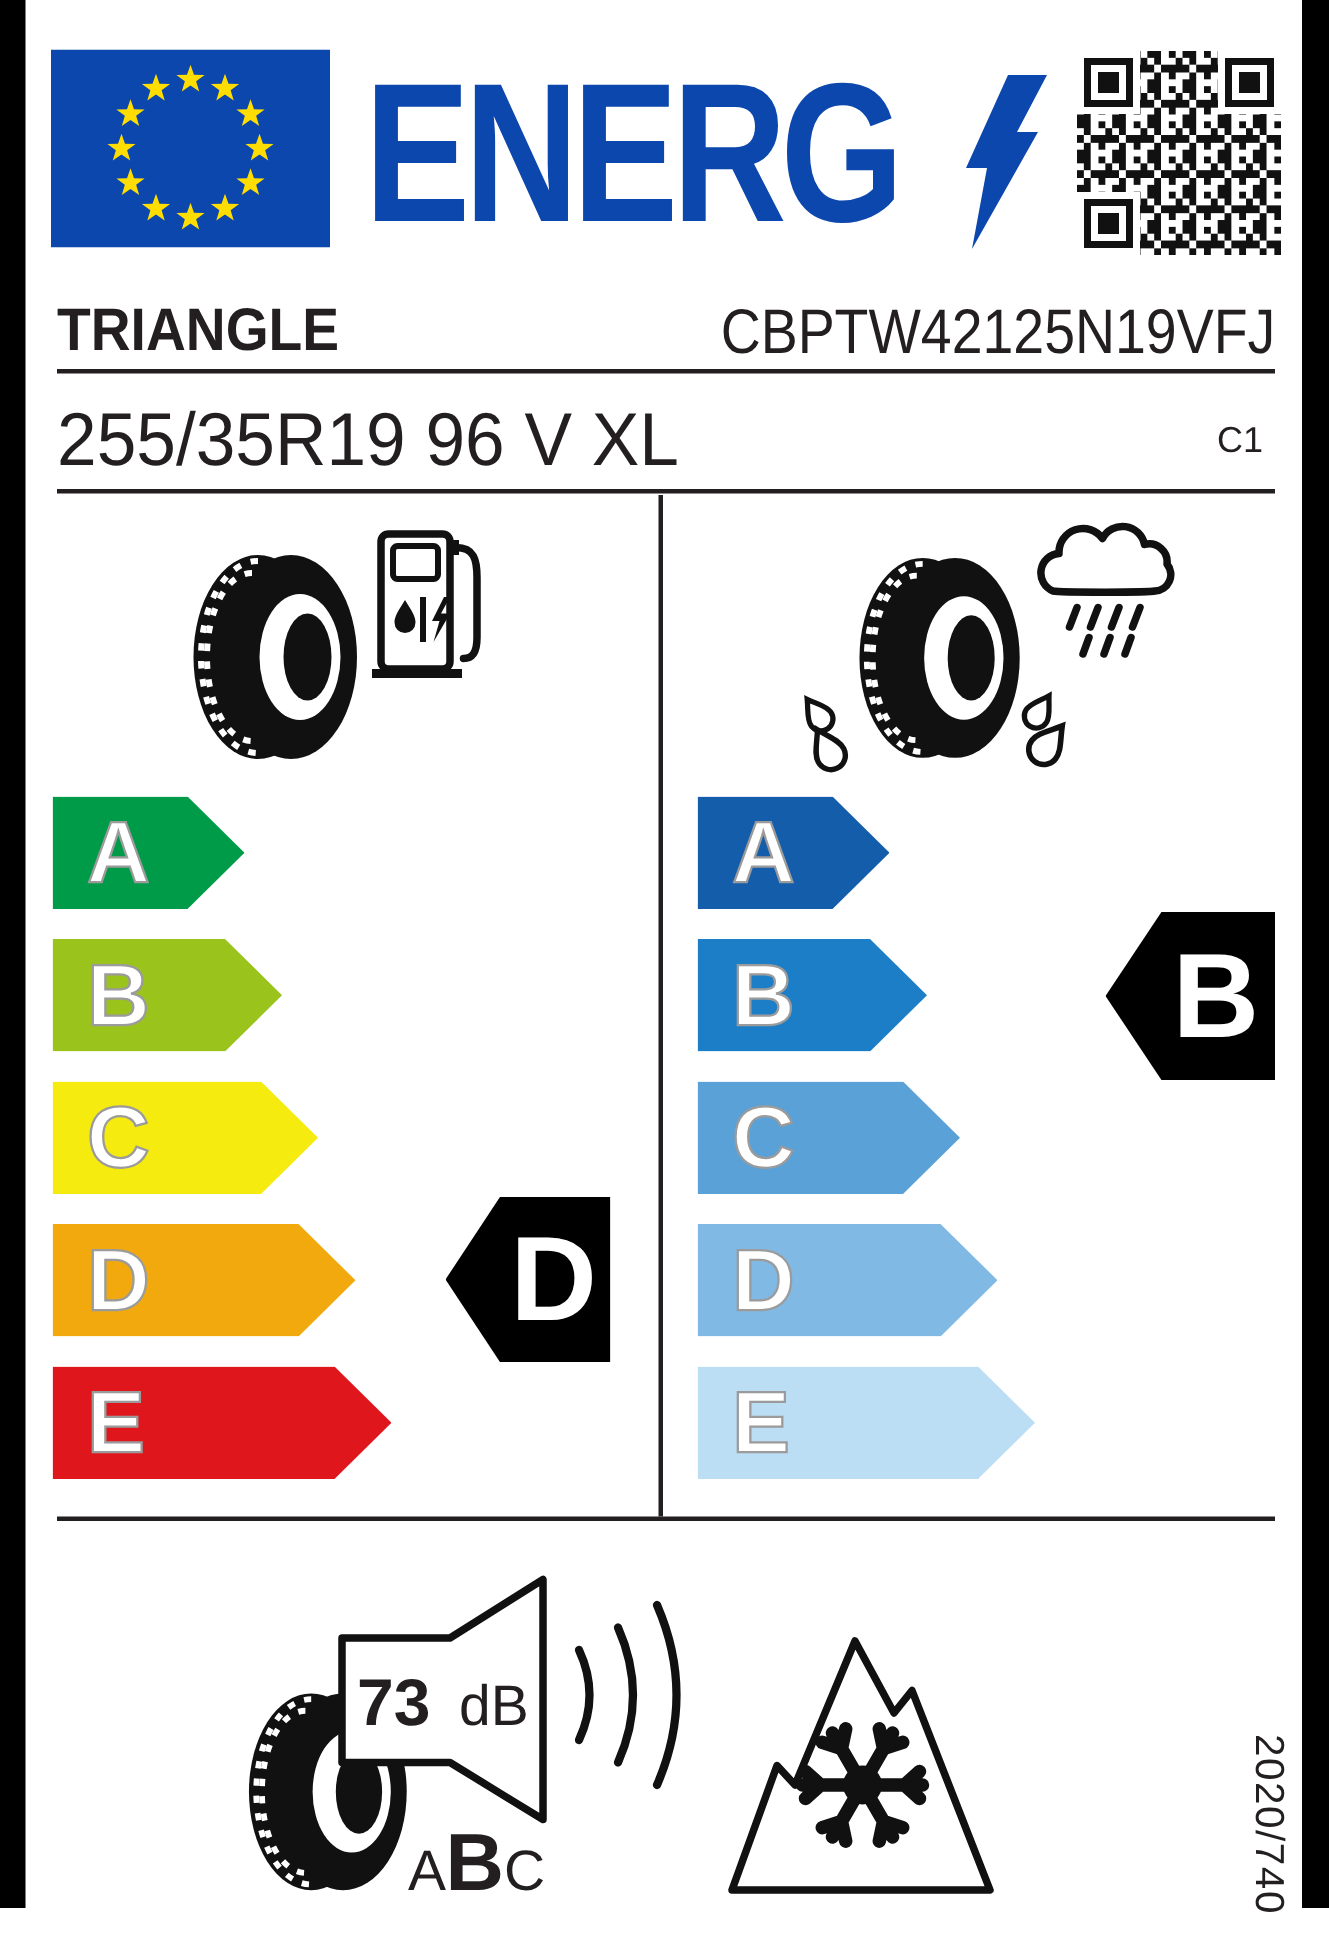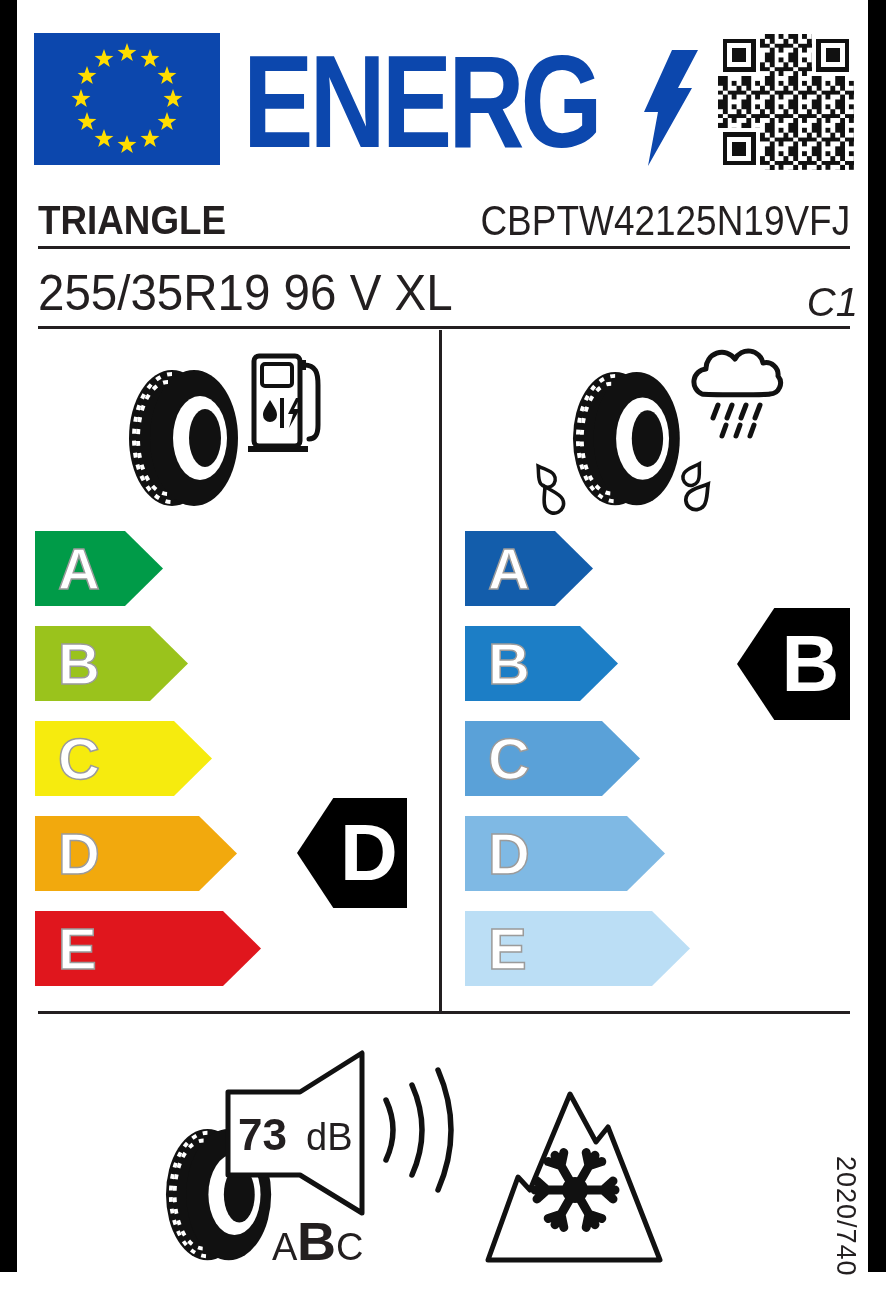--- a/index.html
+++ b/index.html
@@ -19,21 +19,21 @@
   .bolt   { position:absolute; left:642px; top:50px; }
   .qr     { position:absolute; left:718px; top:34px; }
 
   
   .brand  { position:absolute; left:38px;  top:198px; font-size:40px; font-weight:bold;
             transform:scaleX(0.92); transform-origin:left top; white-space:nowrap; }
   .ident  { position:absolute; right:36px; top:197px; font-size:42px;
             transform:scaleX(0.88); transform-origin:right top; white-space:nowrap; }
   .dims   { position:absolute; left:38px;  top:264px; font-size:50px;
             transform:scaleX(0.95); transform-origin:left top; white-space:nowrap; }
-  .tclass { position:absolute; right:28px; top:280px; font-size:40px;font-style:italic; }
+  .tclass { position:absolute; right:44px; top:280px; font-size:24px; }
 
   .hr   { position:absolute; left:38px; width:812px; height:3px; background:#231f20; }
   .hr1  { top:246px; } .hr2 { top:326px; } .hr3 { top:1011px; }
   .vdiv { position:absolute; left:439px; top:330px; width:3px; height:681px; background:#231f20; }
 
   
   .icon-abs { position:absolute; }
 
   
   .scale { position:absolute; top:531px; }

